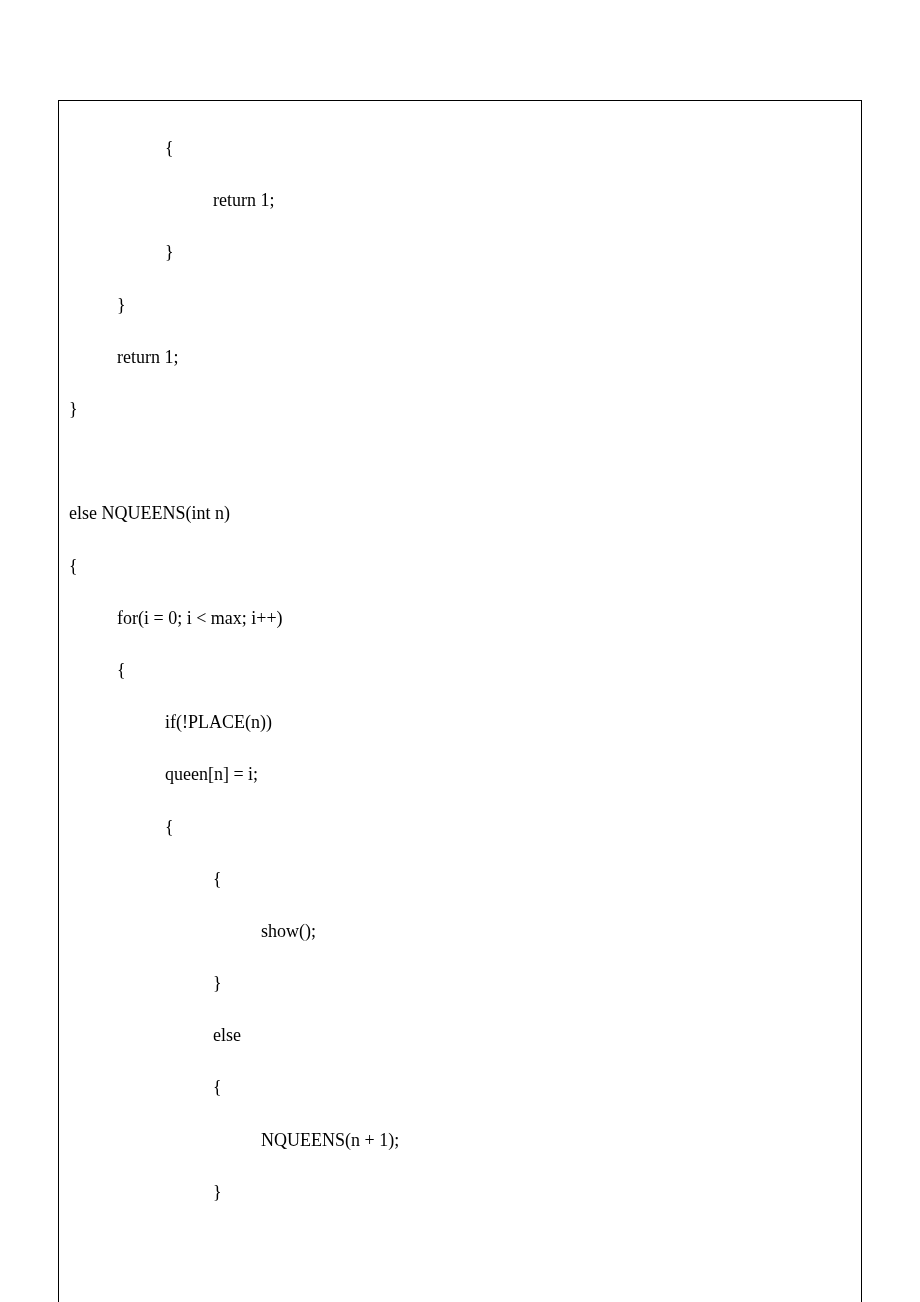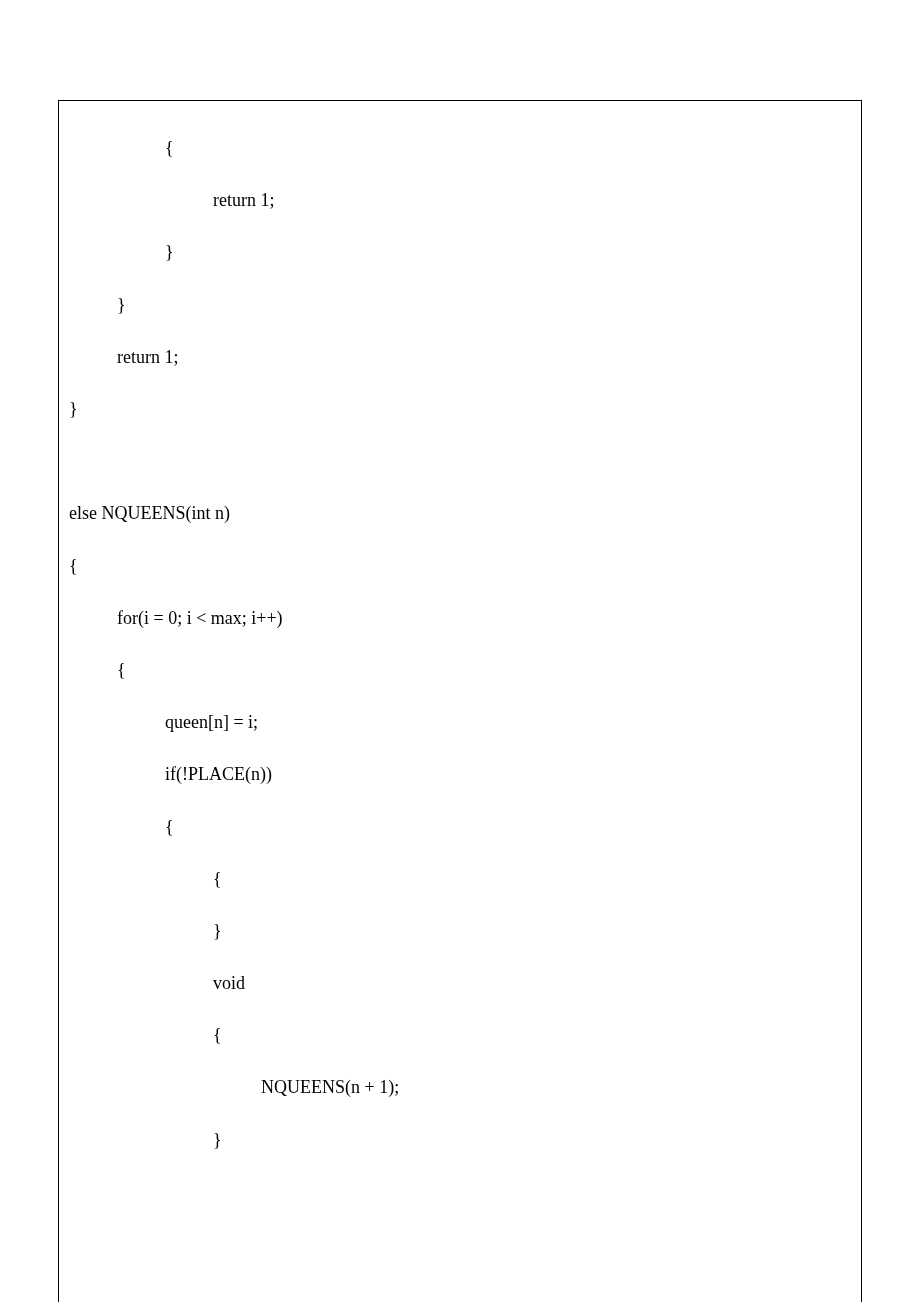--- a/index.html
+++ b/index.html
@@ -37,26 +37,27 @@
 <span class="line indent3">return 1;</span>
 <span class="line indent2">}</span>
 <span class="line indent1">}</span>
 <span class="line indent1">return 1;</span>
 <span class="line">}</span>
 <span class="line"></span>
 <span class="line">else NQUEENS(int n)</span>
 <span class="line">{</span>
 <span class="line indent1">for(i = 0; i &lt; max; i++)</span>
 <span class="line indent1">{</span>
+<span class="line indent2">if(!PLACE(n))</span>
 <span class="line indent2">queen[n] = i;</span>
-<span class="line indent2">if(!PLACE(n))</span>
 <span class="line indent2">{</span>
 <span class="line indent3">{</span>
+<span class="line indent4">show();</span>
 <span class="line indent3">}</span>
-<span class="line indent3">void</span>
+<span class="line indent3">else</span>
 <span class="line indent3">{</span>
 <span class="line indent4">NQUEENS(n + 1);</span>
 <span class="line indent3">}</span>
 
 
 
 
 
 
 

